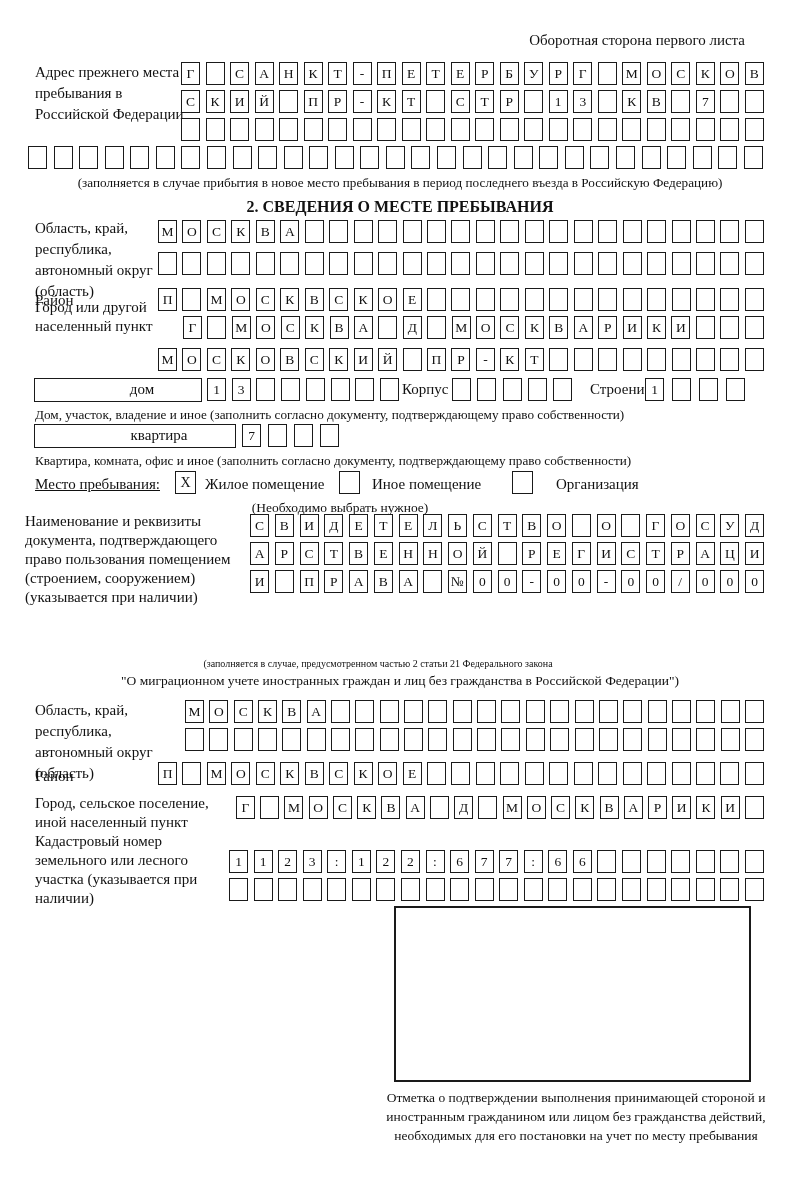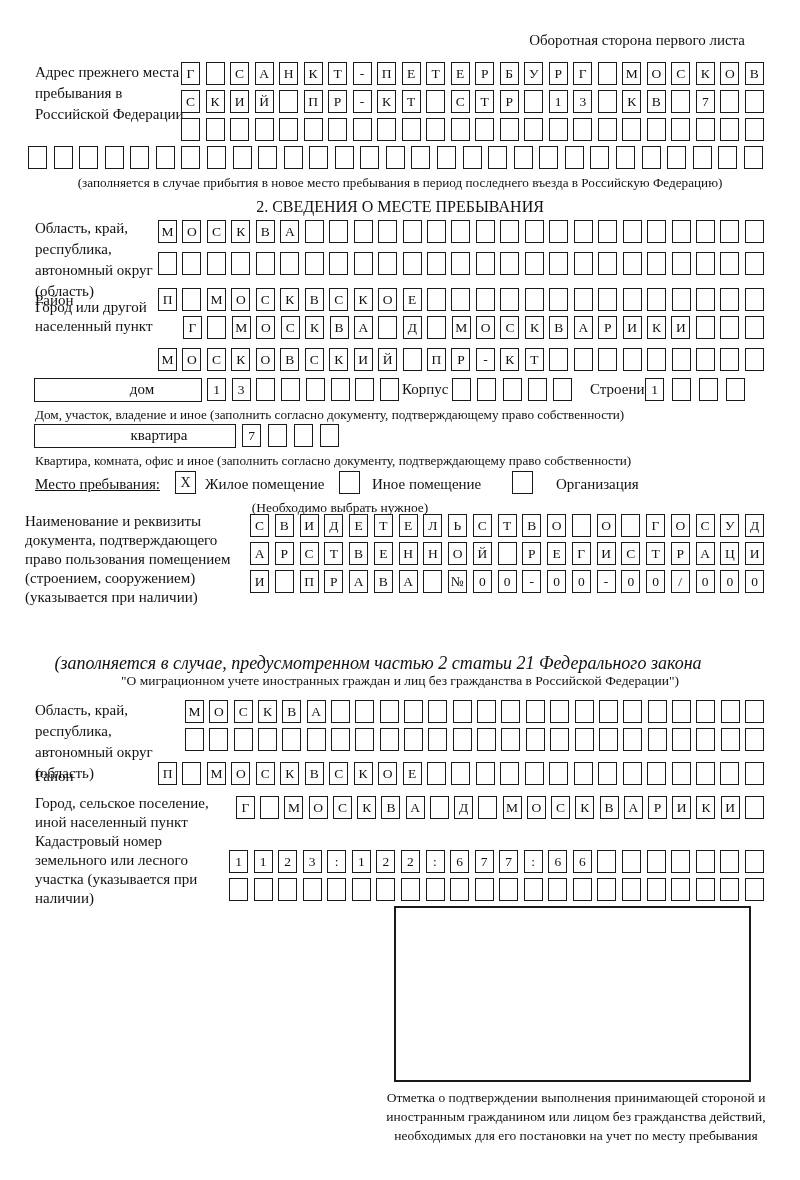--- a/index.html
+++ b/index.html
@@ -4,21 +4,21 @@
 <style>
   html,body{margin:0;padding:0;background:#fff;}
   #page{
     position:relative;width:800px;height:1180px;background:#fff;
     font-family:"Liberation Serif","DejaVu Serif",serif;color:#111;
     overflow:hidden;
   }
   .lbl{position:absolute;font-size:15px;line-height:21px;}
   .cap{position:absolute;font-size:13.2px;line-height:17px;}
   .center{text-align:center;}
-  .bold{font-weight:normal;}
+  .bold{font-weight:bold;}
   .cells{position:absolute;display:flex;justify-content:space-between;height:24px;}
   .cell{
     box-sizing:content-box;width:17px;height:21px;border:1.5px solid #1a1a1a;
     font-size:13.5px;line-height:21px;text-align:center;background:#fff;flex:none;
   }
   .labelbox{
     position:absolute;box-sizing:border-box;border:1.5px solid #1a1a1a;height:24px;
     font-size:15px;line-height:21px;text-align:center;background:#fff;padding-left:48px;
   }
   .checkbox{
@@ -400,21 +400,21 @@
       <span class="cell">0</span>
       <span class="cell">-</span>
       <span class="cell">0</span>
       <span class="cell">0</span>
       <span class="cell">/</span>
       <span class="cell">0</span>
       <span class="cell">0</span>
       <span class="cell">0</span>
     </div>
 
-  <div class="cap center" style="top:655px;left:0;width:756px;font-size:18px;font-style:italic;">(заполняется в случае, предусмотренном частью 2 статьи 21 Федерального закона</div>
+  <div class="cap center" style="top:655px;left:0;width:756px;font-size:10px;">(заполняется в случае, предусмотренном частью 2 статьи 21 Федерального закона</div>
   <div class="cap center" style="top:672px;left:0;width:800px;font-size:13.5px;">"О миграционном учете иностранных граждан и лиц без гражданства в Российской Федерации")</div>
 
   <div class="lbl" style="top:700px;left:35px;width:122px;">Область, край, республика, автономный округ (область)</div>
   <div class="cells" style="top:700px;left:185px;width:579px;">
       <span class="cell">М</span>
       <span class="cell">О</span>
       <span class="cell">С</span>
       <span class="cell">К</span>
       <span class="cell">В</span>
       <span class="cell">А</span>

